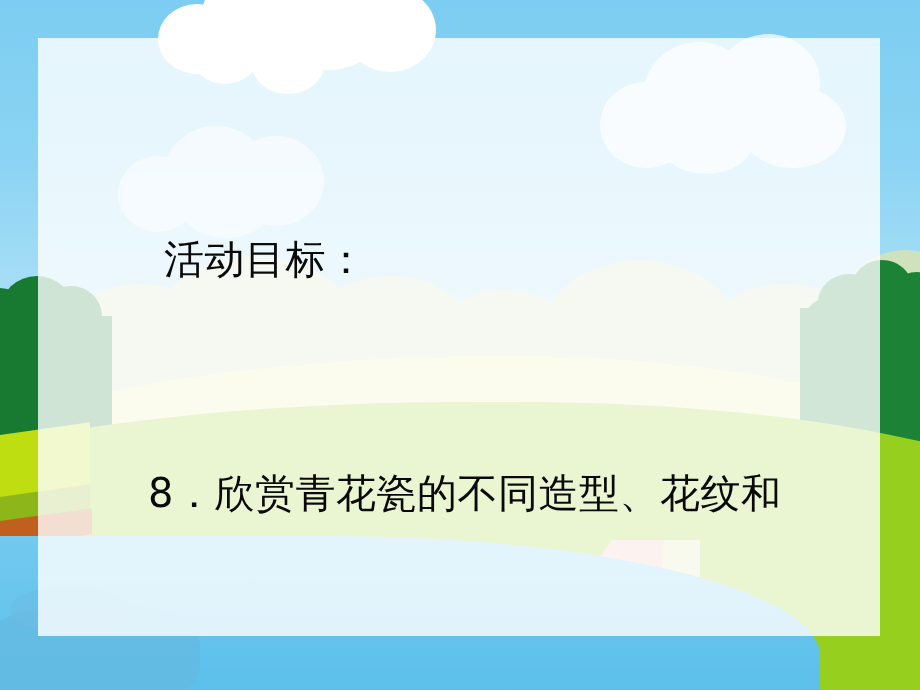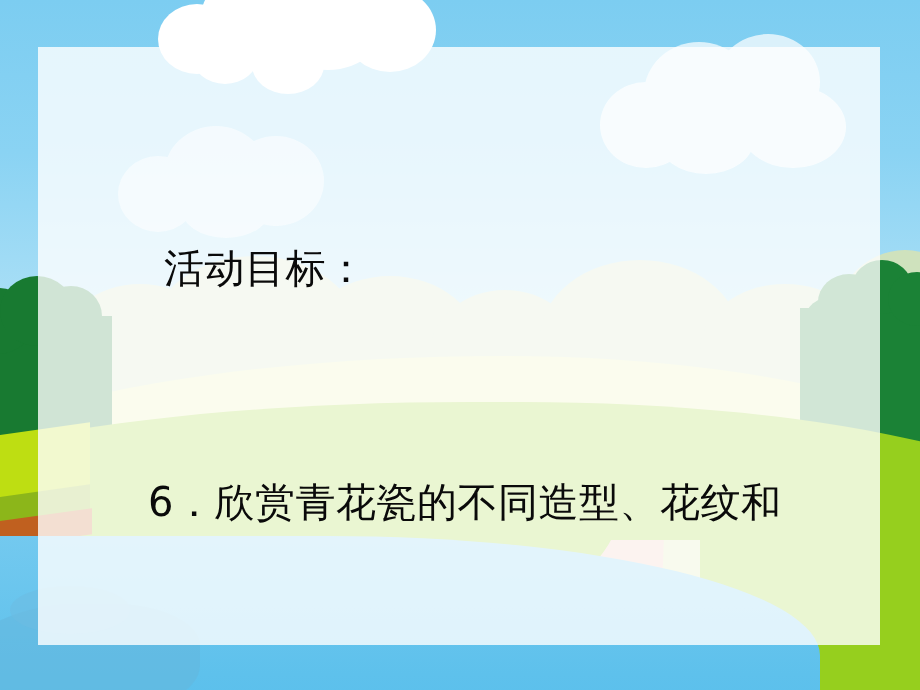--- a/index.html
+++ b/index.html
@@ -180,21 +180,21 @@
 
   
   .path-outer {
     position: absolute; left: 400px; top: 540px;
     width: 320px; height: 170px;
   }
 
   
   .panel {
     position: absolute;
-    left: 38px; top: 47px;
+    left: 38px; top: 38px;
     width: 842px; height: 598px;
     background: rgba(255,255,255,0.80);
     box-sizing: border-box;
     padding: 26px 30px 10px 30px;
   }
 
   .text-block {
     font-family: "DejaVu Sans", "Liberation Sans", sans-serif;
     color: #0a0a0a;
     font-size: 40px;
@@ -268,21 +268,21 @@
       <span class="c2"></span>
       <span class="c3"></span>
     <span class="c4"></span>
       <span class="c5"></span>
       <span class="c6"></span>
   </div>
 
   <div class="panel">
     <div class="text-block">
       <div class="line-title">活动目标：</div>
-      <div class="para">6．欣赏青花瓷的不同造型、花纹和</div>
+      <div class="para">8．欣赏青花瓷的不同造型、花纹和</div>
       
       
       
       
     </div>
   </div>
 
   <div class="cloud" id="cloud-mid-left" style="opacity:.55;">
     <span class="c1"></span>
       <span class="c2"></span>

